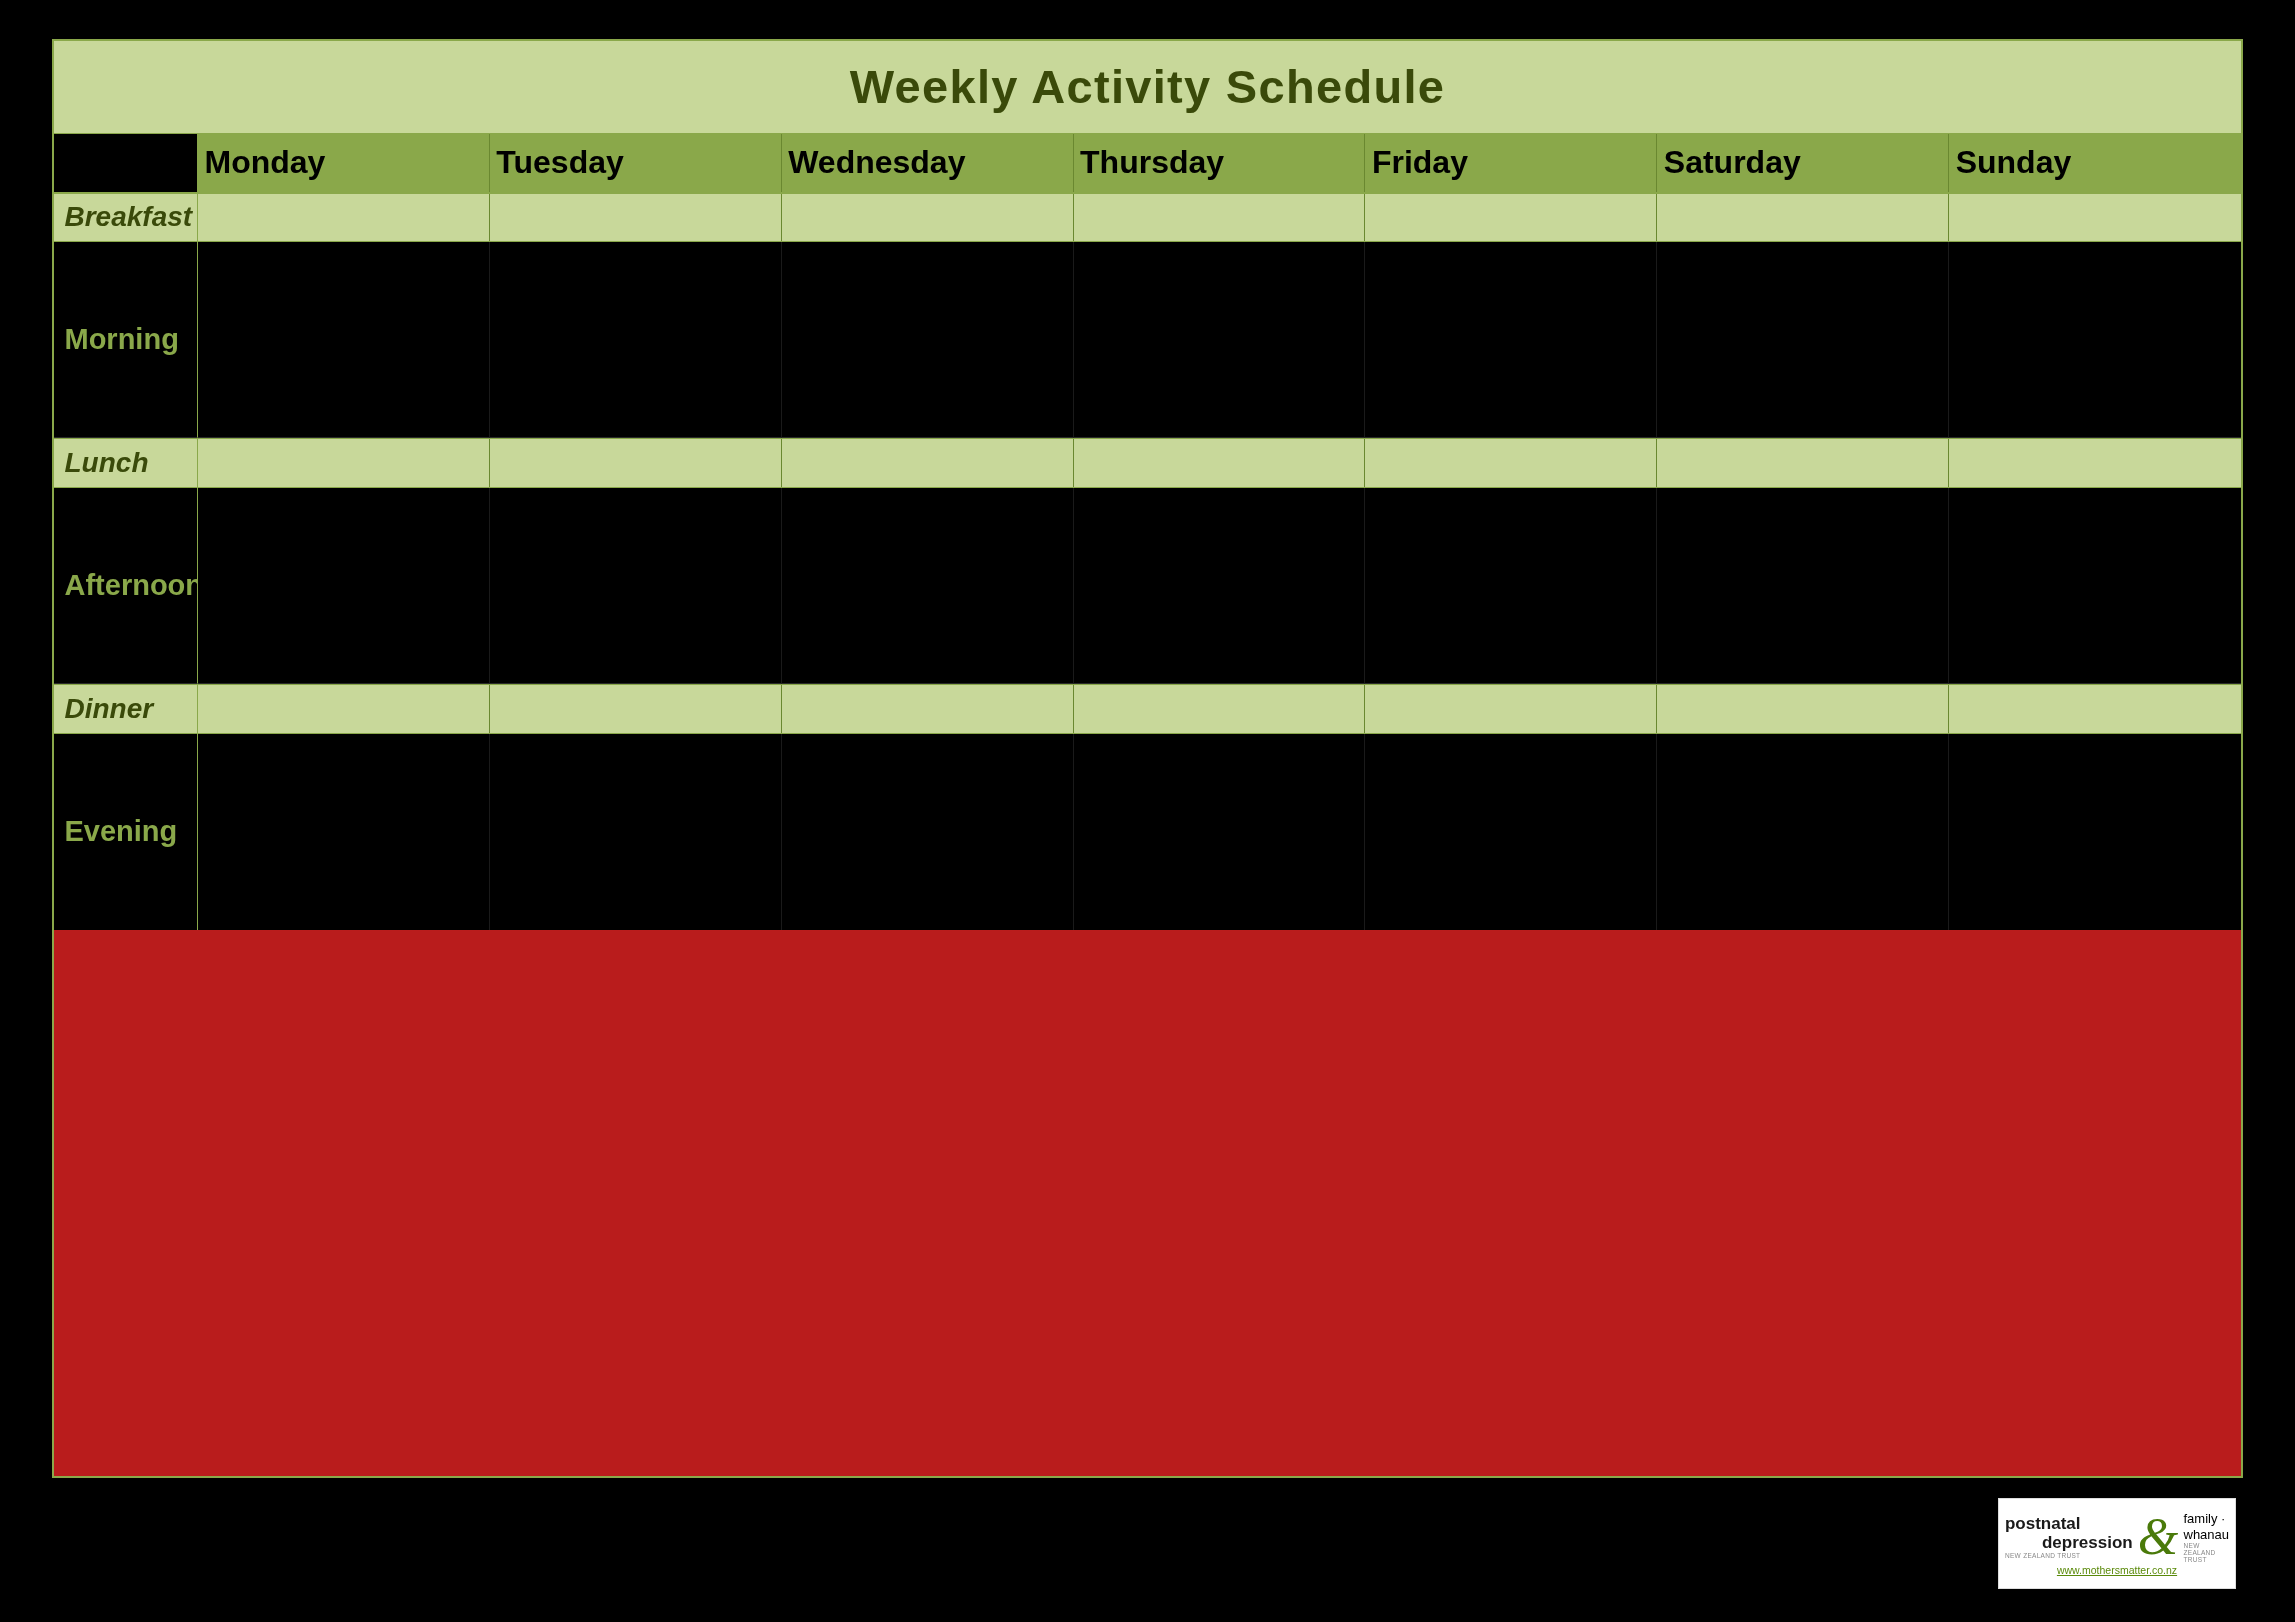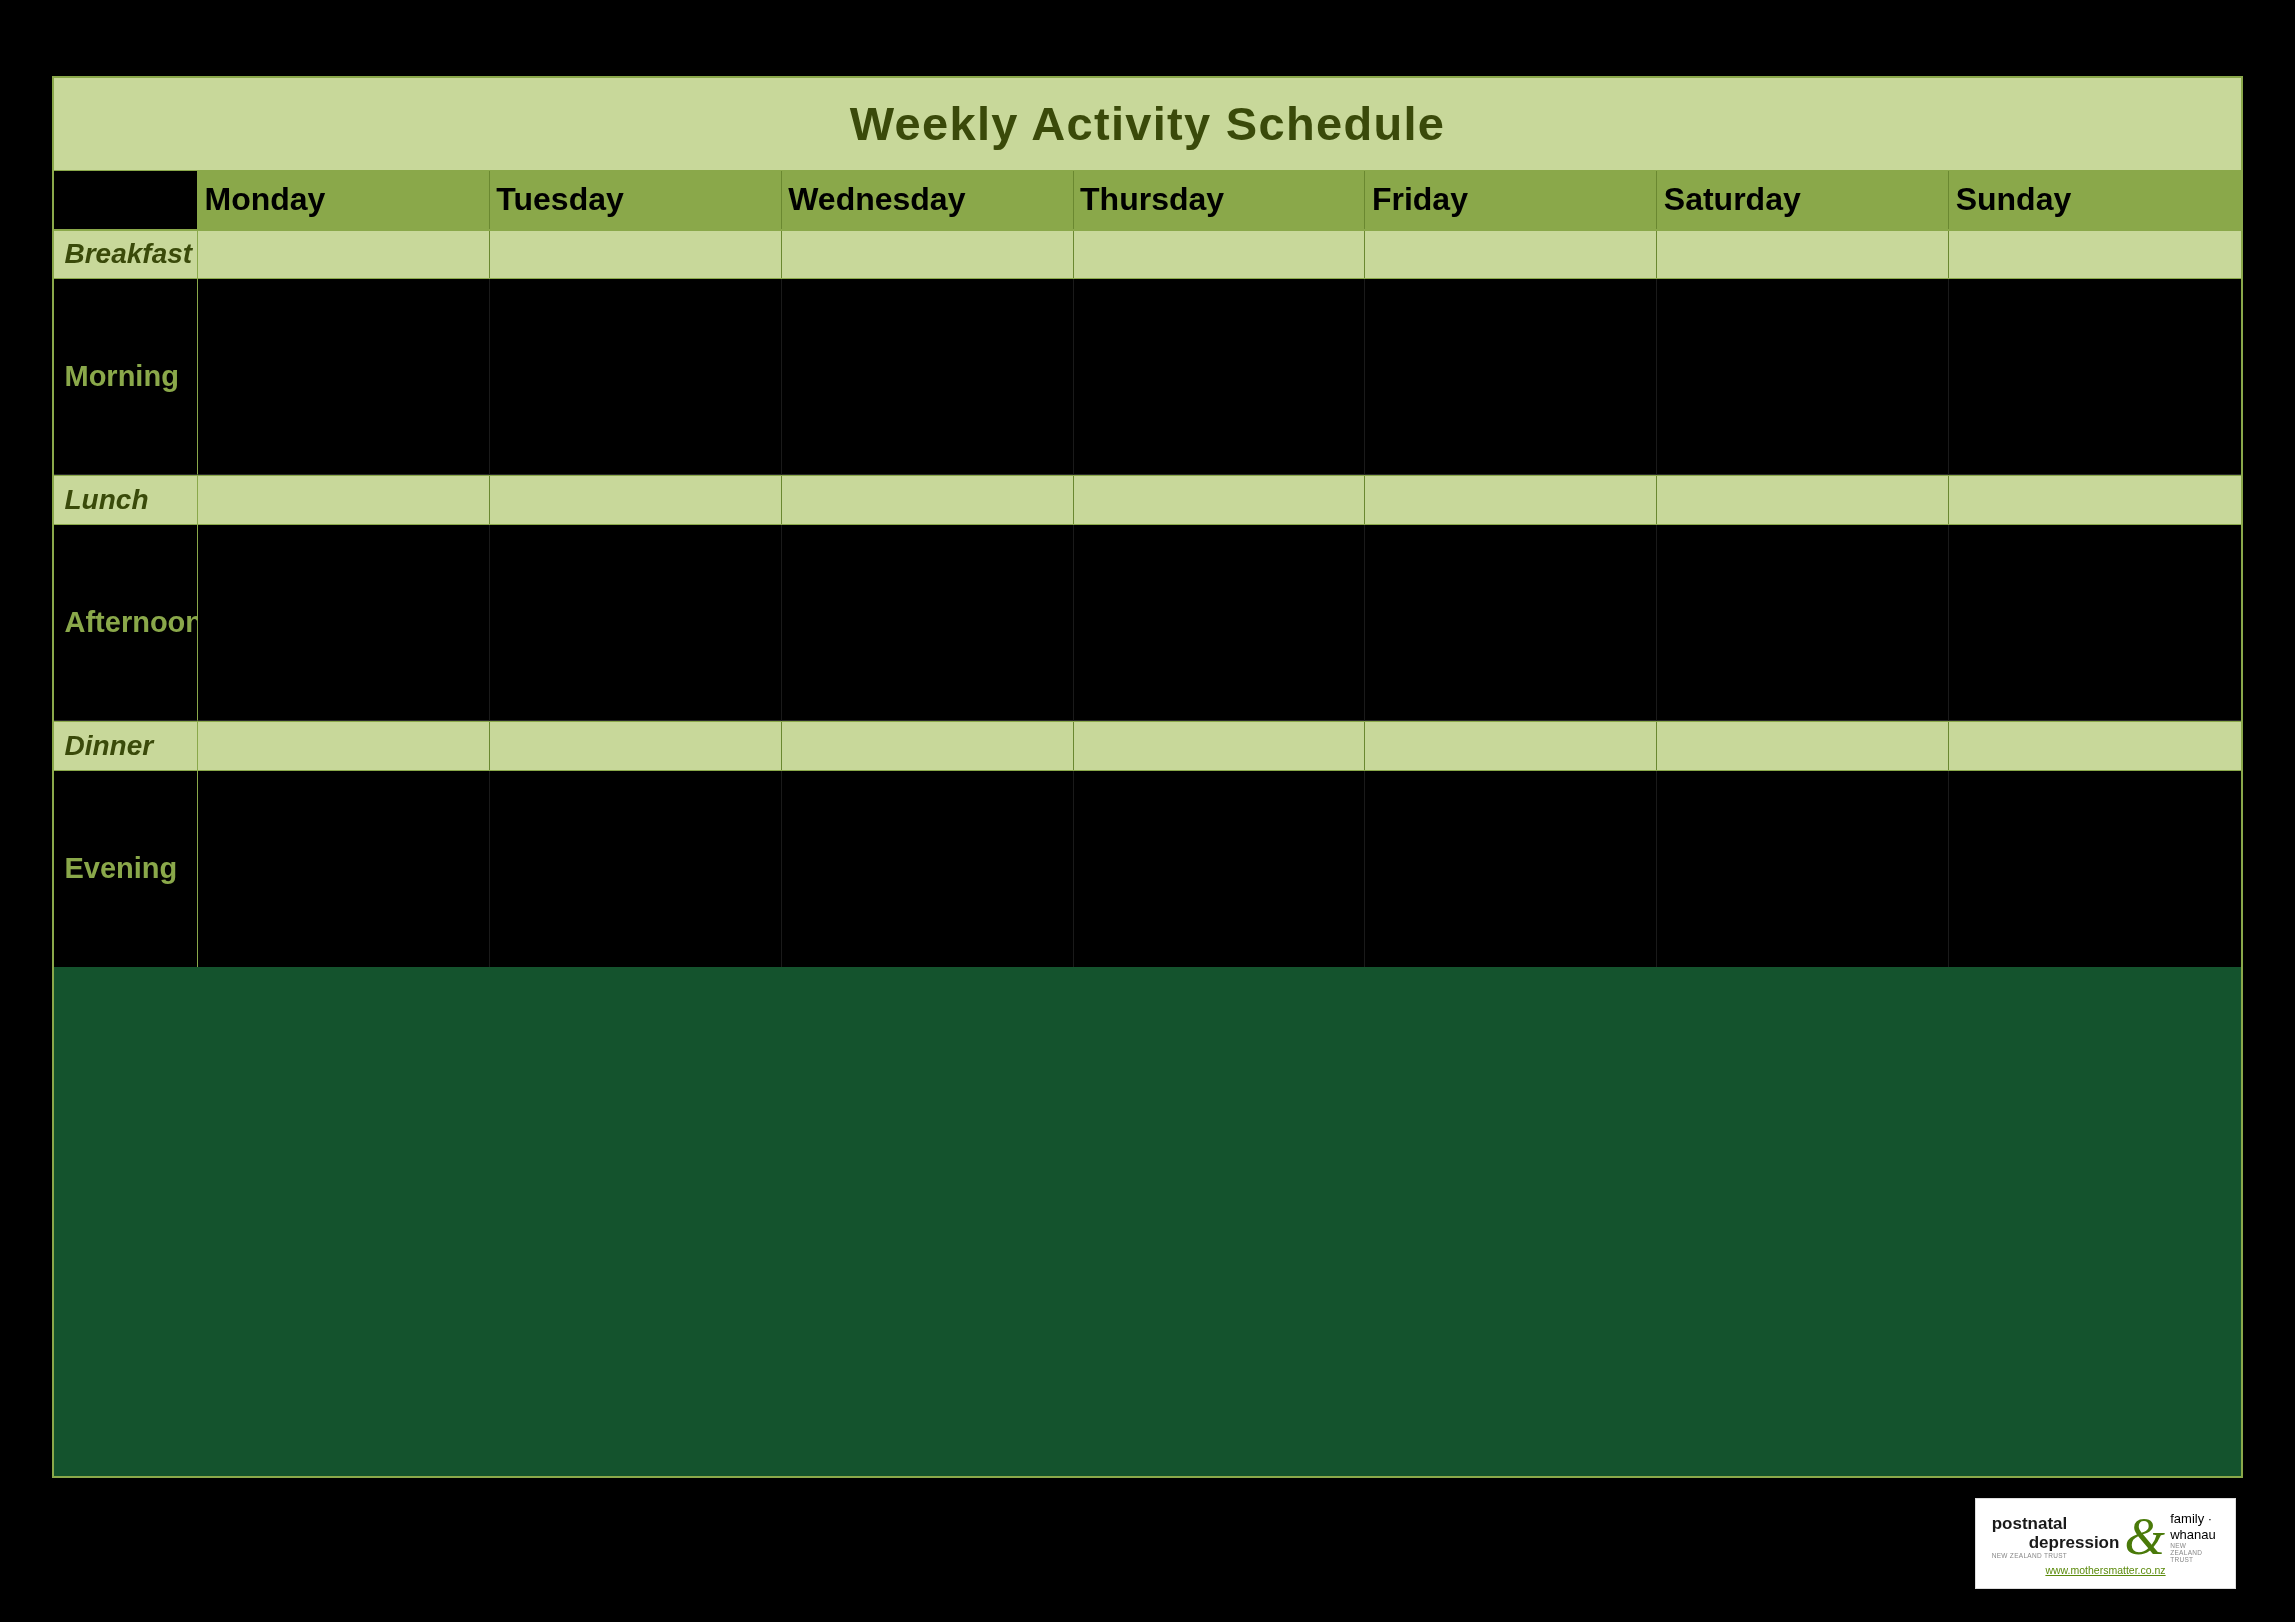--- a/index.html
+++ b/index.html
@@ -15,23 +15,22 @@
       font-family: Arial, sans-serif;
       position: relative;
     }
 
     .schedule-container {
       position: absolute;
       top: 39px;
       left: 52px;
       right: 52px;
       bottom: 144px;
-      background: #14532d;
+      background: #b91c1c;
       border: 2px solid #8aa84a;
-      margin-top: 37px;
     }
 
     .title-row {
       background-color: #c8d89a;
       text-align: center;
       padding: 18.3px 6.5px;
       border-bottom: 1.3px solid #8aa84a;
     }
 
     .title-row h1 {
@@ -219,21 +218,21 @@
     <div class="activity-cell"></div>
     <div class="activity-cell"></div>
     <div class="activity-cell"></div>
     <div class="activity-cell"></div>
     <div class="activity-cell"></div>
     <div class="activity-cell"></div>
     <div class="activity-cell"></div>
   </div>
 </div>
 
-<div style="position:absolute; bottom:33px; right:59px; background:white; border:0.7px solid #ddd; padding:11.8px 15.7px; display:flex; flex-direction:column; align-items:center; width:261px;">
+<div style="position:absolute; bottom:33px; right:59px; background:white; border:0.7px solid #ddd; padding:11.8px 15.7px; display:flex; flex-direction:column; align-items:center; width:238px;">
   <div style="display:flex; align-items:center; gap:2.6px;">
     <div style="display:flex; flex-direction:column;">
       <span style="font-size:17px; font-weight:bold; color:#1a1a1a; line-height:1.1;">postnatal</span>
       <span style="font-size:17px; font-weight:bold; color:#1a1a1a; line-height:1.1;margin-left:37px;">depression</span>
       <span style="font-size:6.5px; color:#888; letter-spacing:0.3px; text-transform:uppercase;">NEW ZEALAND TRUST</span>
     </div>
     <div style="font-size:52px; color:#4a7a0a; font-style:italic; font-family:Georgia,serif; line-height:0.9; margin:0 2.6px;">&amp;</div>
     <div style="display:flex; flex-direction:column;">
       <span style="font-size:13px; font-weight:normal; color:#000000; line-height:1.2;">family · whanau</span>
       <span style="font-size:6.5px; color:#888; letter-spacing:0.3px; text-transform:uppercase;">NEW ZEALAND TRUST</span>

